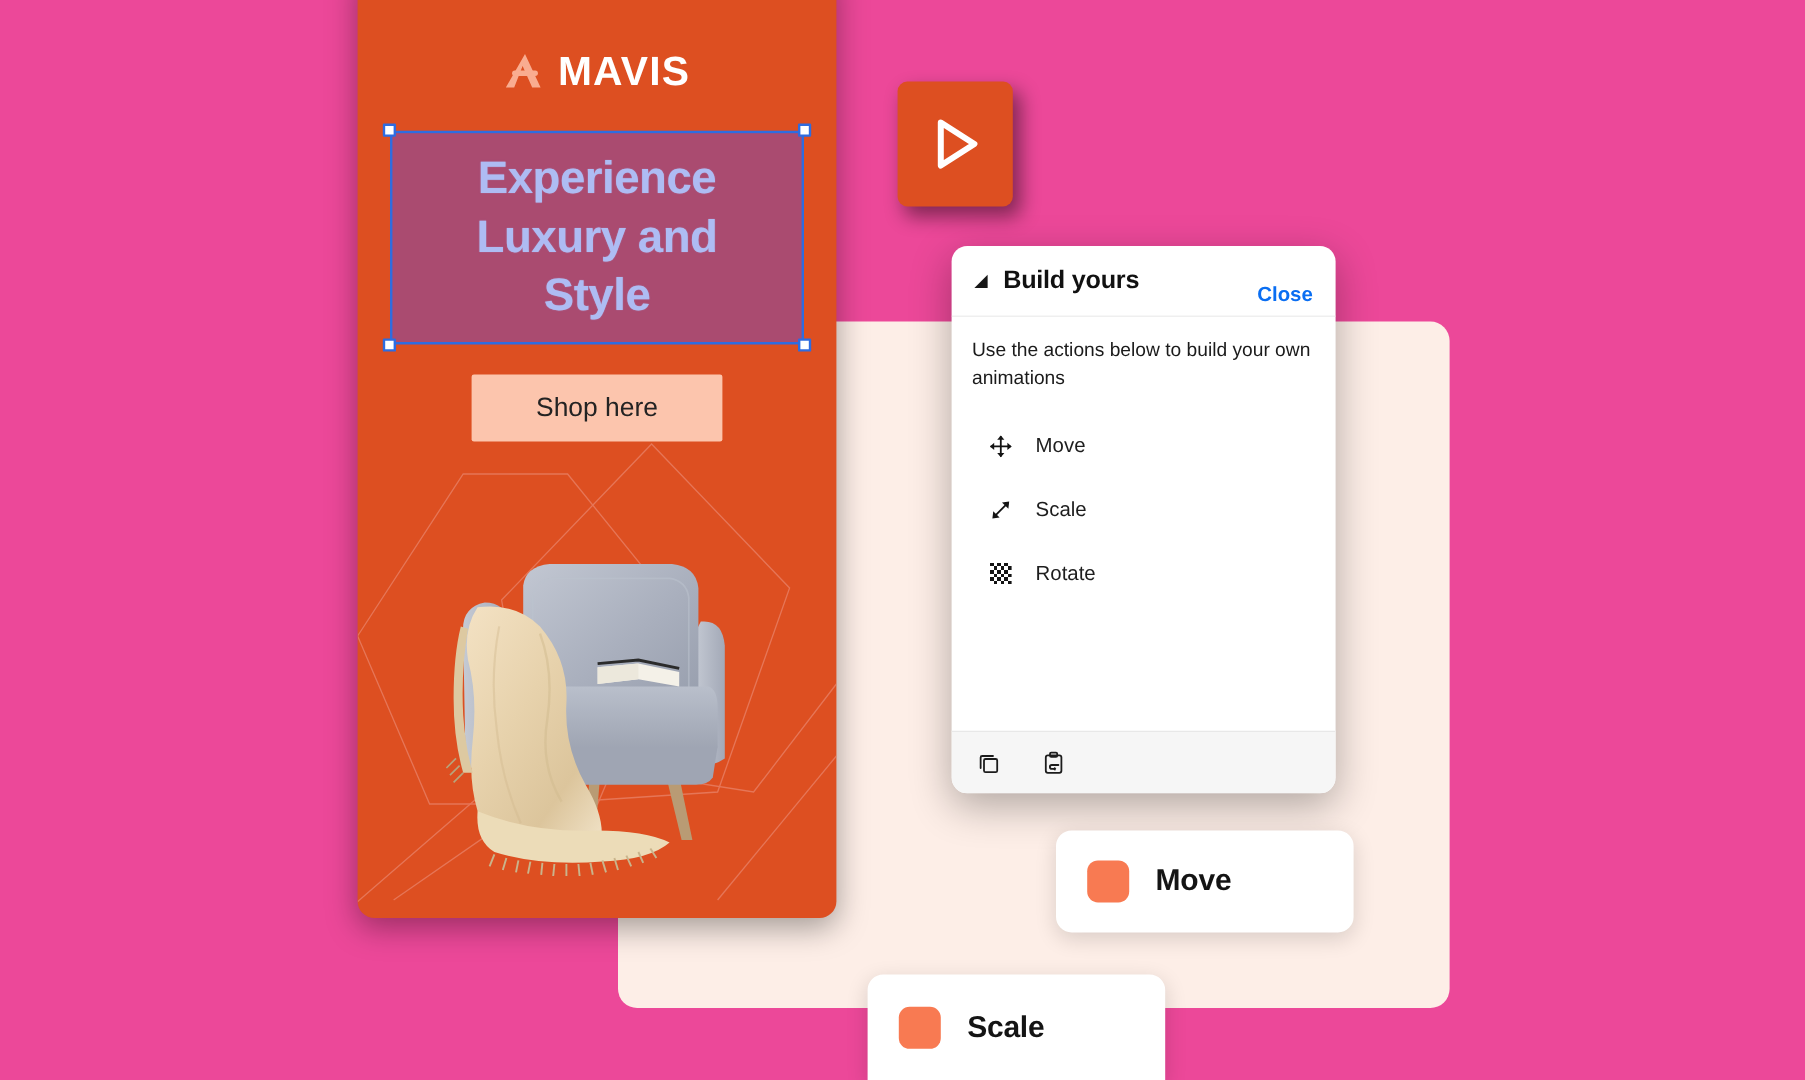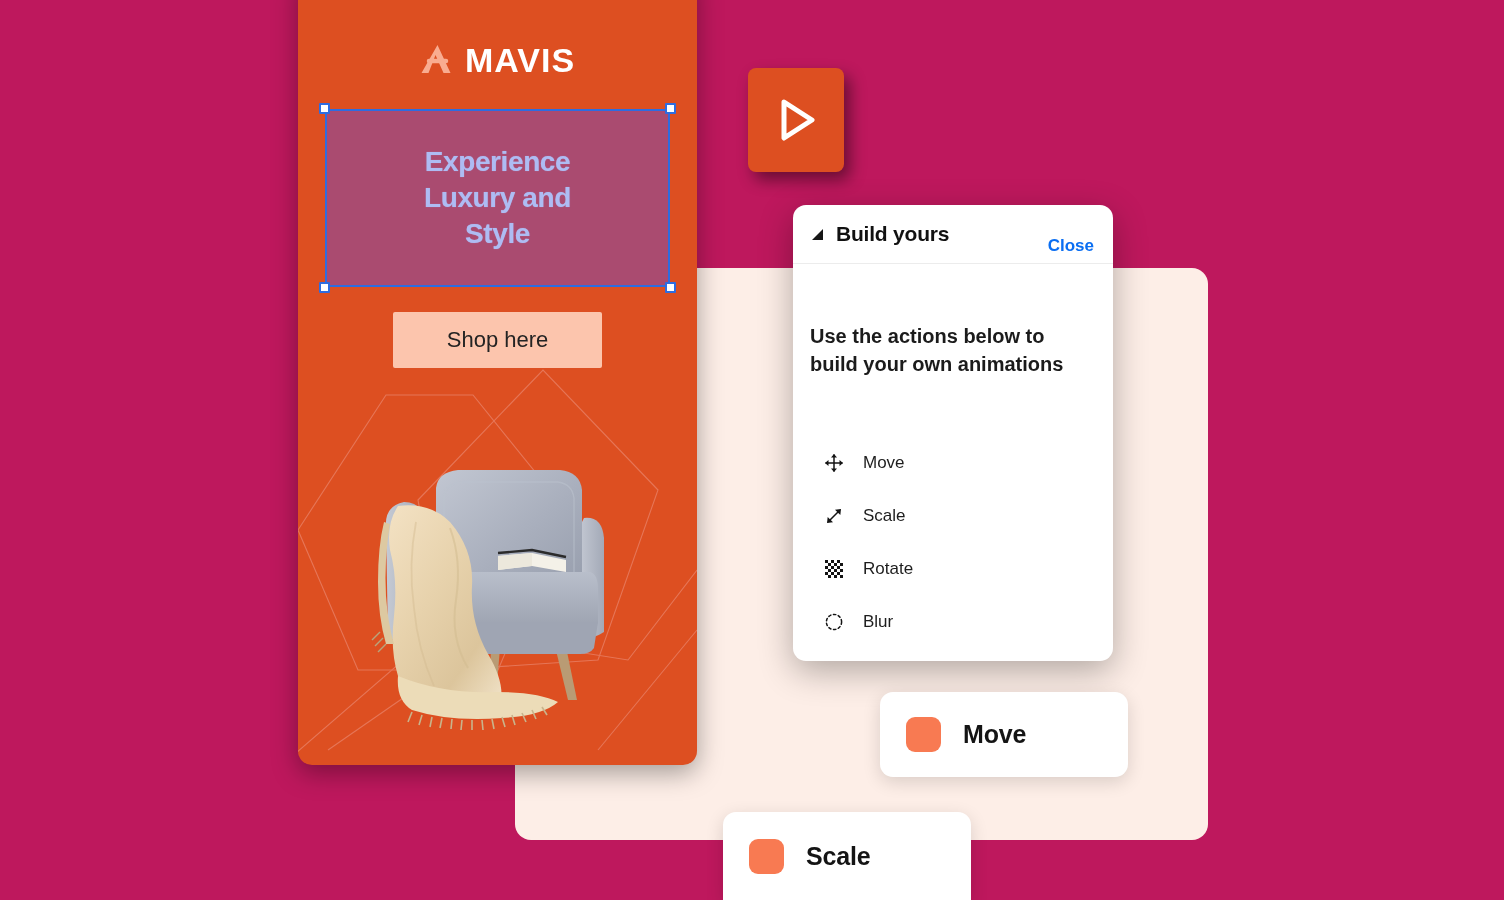--- a/index.html
+++ b/index.html
@@ -7,21 +7,21 @@
     width: 1504px;
     height: 900px;
     background: #000000;
     overflow: hidden;
     font-family: "Liberation Sans", sans-serif;
   }
   #stage {
     position: relative;
     width: 1504px;
     height: 900px;
-    background: #be185d;
+    background: #ec4899;
   }
 
   
   #pink-panel {
     position: absolute;
     left: 515px;
     top: 268px;
     width: 693px;
     height: 572px;
     background: #fdeee7;
@@ -78,21 +78,21 @@
     border: 2px solid #2e6ce0;
   }
   #headline-text {
     position: absolute;
     inset: 0;
     display: flex;
     align-items: center;
     justify-content: center;
     text-align: center;
     color: #aebcf3;
-    font-size: 28px;
+    font-size: 38px;
     font-weight: 800;
     line-height: 1.28;
     letter-spacing: -0.4px;
     padding: 0 6px;
     white-space: pre-line;
     text-shadow: 0 0 1px rgba(174,188,243,0.6);
   }
   .handle {
     position: absolute;
     width: 11px;
@@ -153,21 +153,20 @@
     left: 793px;
     top: 205px;
     width: 320px;
     height: 456px;
     background: #ffffff;
     border-radius: 13px;
     box-shadow: 0 10px 34px rgba(0,0,0,0.30);
     overflow: hidden;
     display: flex;
     flex-direction: column;
-    gap: 40px;
   }
   #panel-header {
     height: 59px;
     flex: 0 0 59px;
     display: flex;
     align-items: center;
     padding: 0 17px;
     border-bottom: 1px solid #ececec;
   }
   #back-icon { margin-right: 11px; display: block; }
@@ -184,22 +183,22 @@
     color: #0a6ef2;
     font-size: 17px;
     font-weight: 700;
     font-family: "Liberation Sans", sans-serif;
     cursor: pointer;
     padding: 2px 2px;
     margin-top: 24px;
   }
   #panel-desc {
     padding: 18px 17px 6px 17px;
-    font-size: 20px;
-    font-weight: 700;
+    font-size: 16px;
+    font-weight: 400;
     color: #1b1b1b;
     line-height: 1.42;
   }
   #action-list {
     flex: 1;
     padding: 12px 0 0 0;
     list-style: none;
   }
   .action-item {
     display: flex;
@@ -453,28 +452,20 @@
                 <rect x="12" y="12" width="3" height="3"></rect>
               <rect x="3" y="15" width="3" height="3"></rect>
                 <rect x="9" y="15" width="3" height="3"></rect>
                 <rect x="15" y="15" width="3" height="3"></rect>
             </g>
           </svg>
         </span>
         <span class="action-label">Rotate</span>
       </li>
 
-      <li class="action-item">
-        <span class="action-icon">
-          <svg width="20" height="20" viewBox="0 0 20 20">
-            <circle cx="10" cy="10" r="7.6" fill="none" stroke="#141414" stroke-width="1.5" stroke-dasharray="2.4 2.6" stroke-linecap="round"></circle>
-          </svg>
-        </span>
-        <span class="action-label">Blur</span>
-      </li>
     </ul>
 
     <div id="panel-footer">
       <button class="footer-btn">
         <svg width="22" height="22" viewBox="0 0 22 22">
           <rect x="7" y="7.5" width="11" height="11" rx="1.3" fill="none" stroke="#1c1c1c" stroke-width="1.5"></rect>
           <path d="M14.5 5 L5.5 5 A1.3 1.3 0 0 0 4.2 6.3 L4.2 15" fill="none" stroke="#1c1c1c" stroke-width="1.5" stroke-linecap="round"></path>
         </svg>
       </button>
       <button class="footer-btn">

